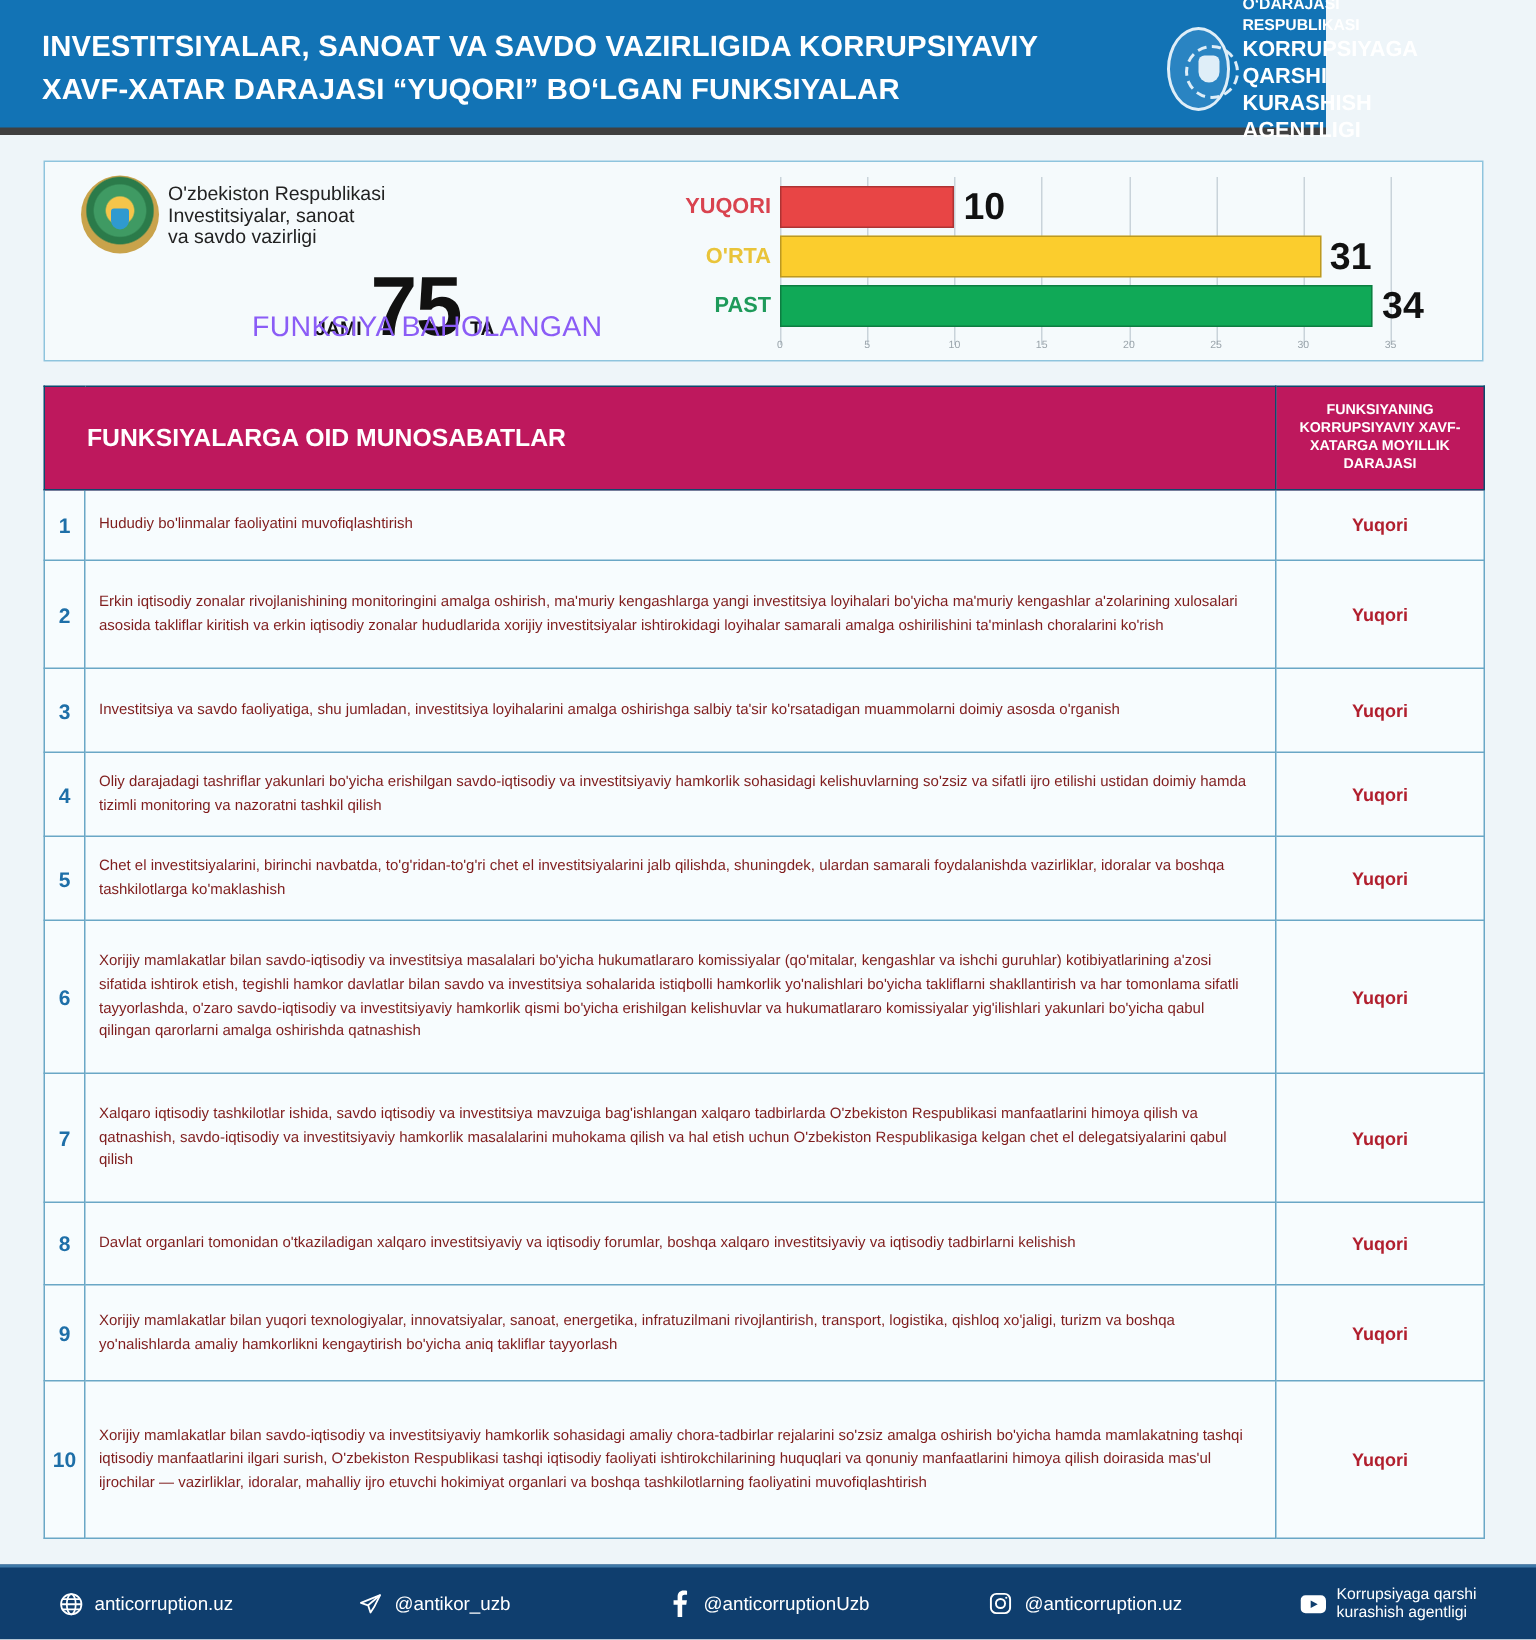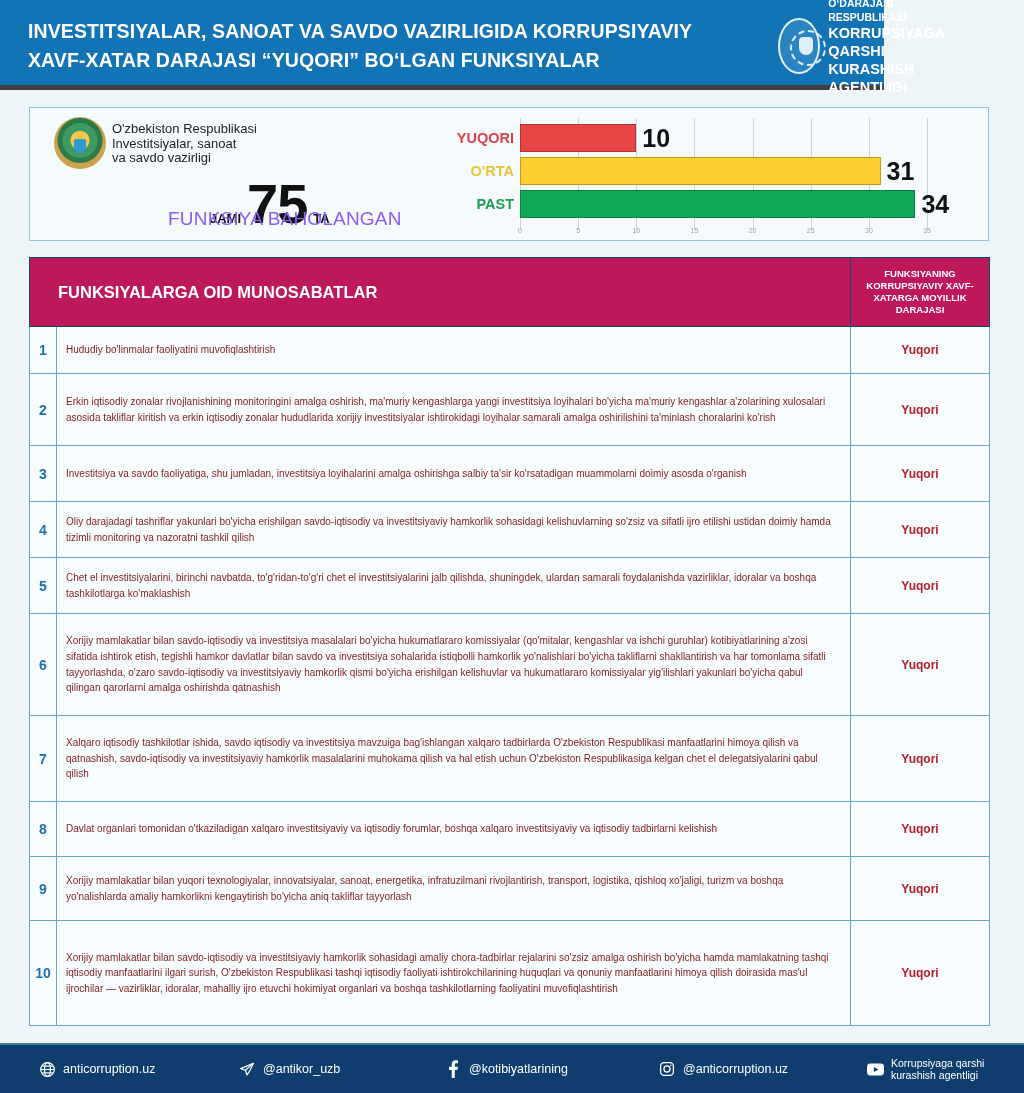--- a/index.html
+++ b/index.html
@@ -252,21 +252,21 @@
         </svg>
     </span>
     <span>anticorruption.uz</span>
   </div>
   <div class="f-item" style="left:444px">
     <span class="f-icon">
       <svg width="14" height="18" viewBox="0 0 12 20" fill="#fff">
           <path d="M8 20V11h3l.5-3.5H8V5.3C8 4.3 8.3 3.6 9.8 3.6H11.6V.5C11.3.4 10.2.3 9 .3 6.4.3 4.6 1.9 4.6 4.8v2.7H1.6V11h3v9z"></path>
         </svg>
     </span>
-    <span>@kotibiyatlarining</span>
+    <span>@anticorruptionUzb</span>
   </div>
   <div class="f-item" style="left:658px">
     <span class="f-icon">
       <svg width="16" height="16" viewBox="0 0 20 20" fill="none" stroke="#fff" stroke-width="1.6">
           <rect x="2" y="2" width="16" height="16" rx="4.5"></rect>
           <circle cx="10" cy="10" r="3.8"></circle>
           <circle cx="14.8" cy="5.2" r="0.9" fill="#fff" stroke="none"></circle>
         </svg>
     </span>
     <span>@anticorruption.uz</span>

